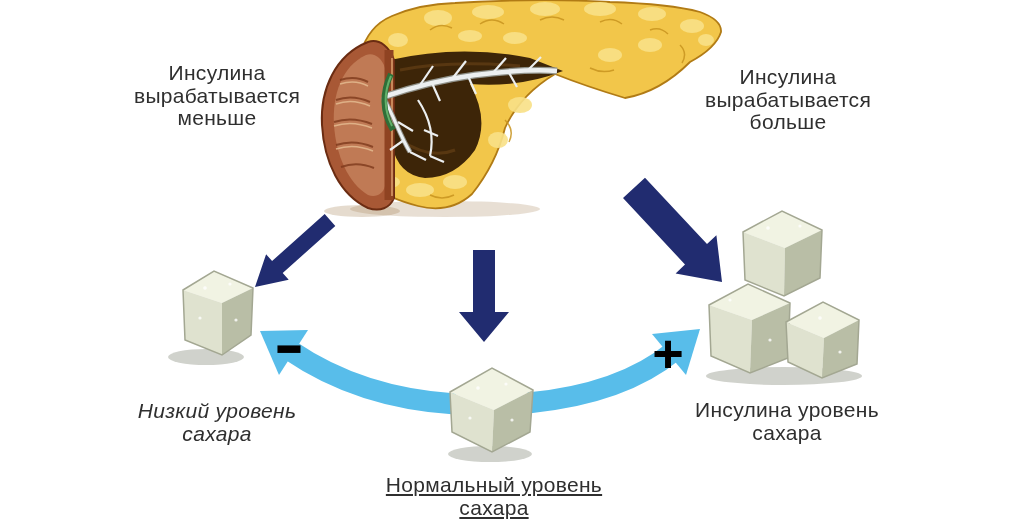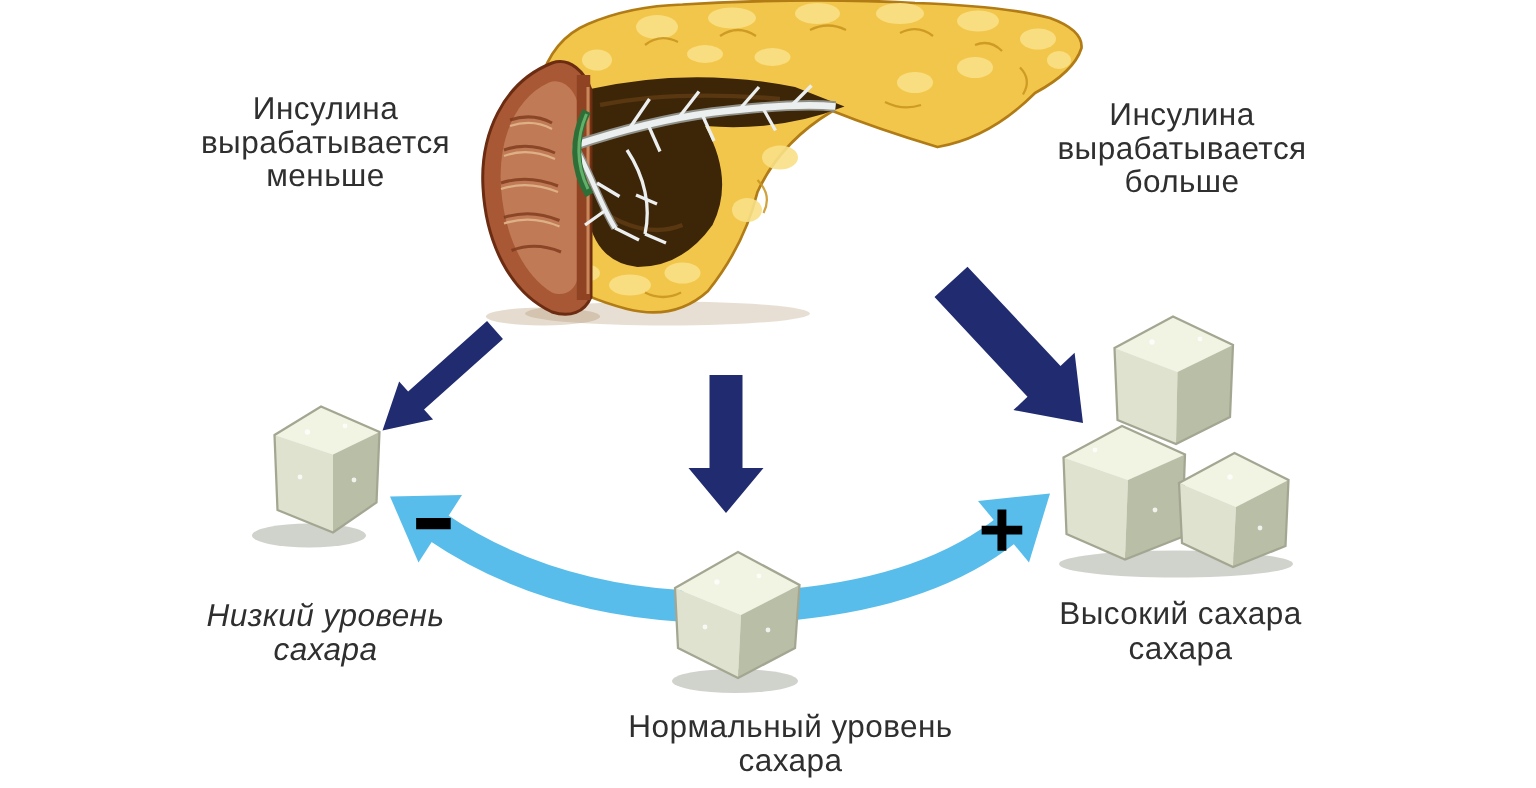--- a/index.html
+++ b/index.html
@@ -202,22 +202,22 @@
 вырабатывается
 меньше</div>
 
   <div class="label" style="left:688px;top:66px;width:200px;">Инсулина
 вырабатывается
 больше</div>
 
   <div class="label" style="left:117px;top:400px;width:200px;font-style:italic;">Низкий уровень
 сахара</div>
 
-  <div class="label" style="left:412px;top:474px;width:230px;">Нормальный уровень
+  <div class="label" style="left:379px;top:474px;width:230px;text-decoration:underline;">Нормальный уровень
 сахара</div>
 
-  <div class="label" style="left:687px;top:399px;width:200px;">Высокий сахара
+  <div class="label" style="left:687px;top:399px;width:200px;">Инсулина уровень
 сахара</div>
 
   <div class="sign minus" style="left:267px;top:325px;width:44px;">−</div>
 
   <div class="sign plus" style="left:646px;top:326px;width:44px;">+</div>
 </div>
 
 </body></html>

